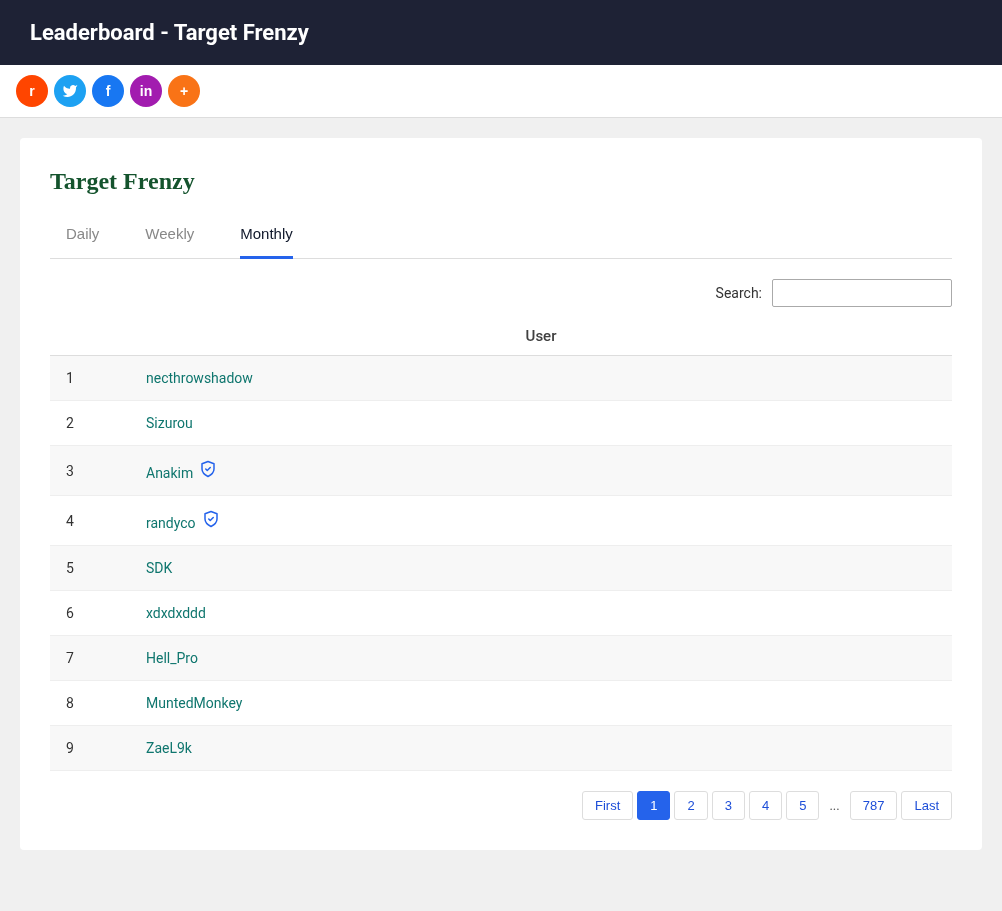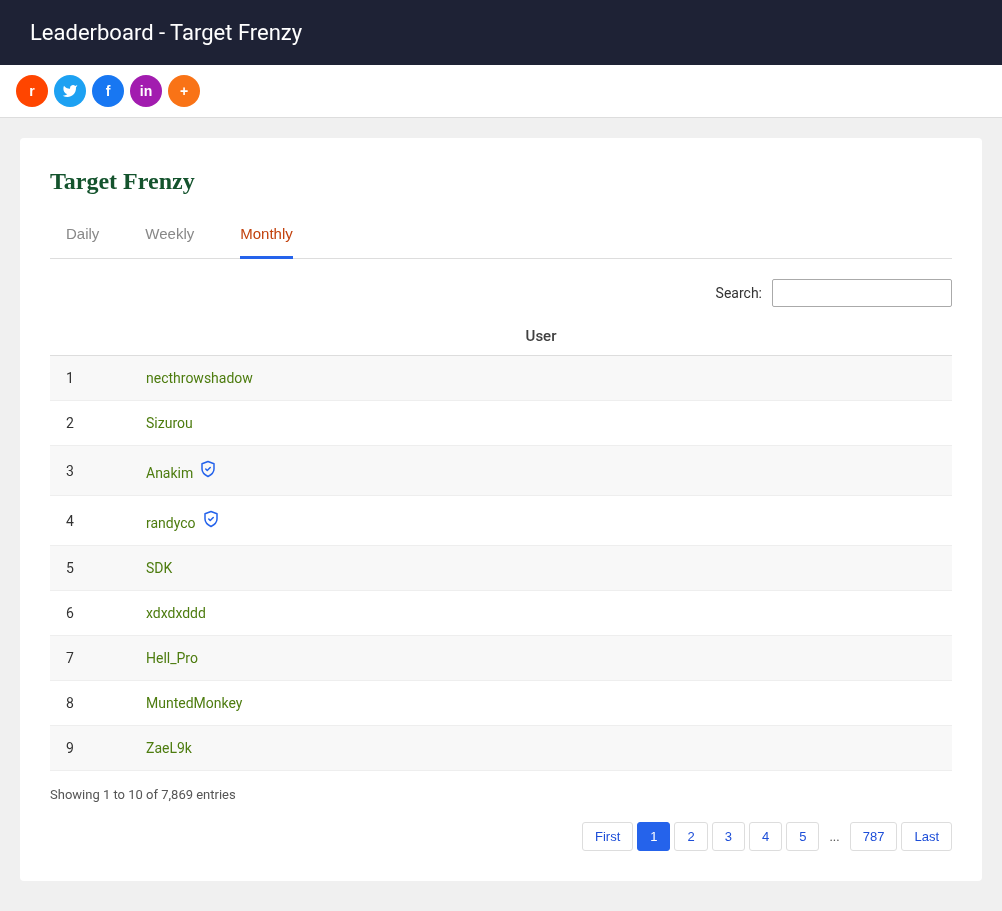--- a/index.html
+++ b/index.html
@@ -3,21 +3,21 @@
   <meta charset="utf-8">
   <style>
     * { box-sizing: border-box; margin: 0; padding: 0; }
     body { font-family: -apple-system, BlinkMacSystemFont, 'Segoe UI', Roboto, sans-serif; background: #f0f0f0; }
 
     .header {
       background: #1e2235;
       color: white;
       padding: 20px 30px;
       font-size: 22px;
-      font-weight: 400;
+      font-weight: 700;
     }
 
     .social-bar {
       background: white;
       padding: 10px 16px;
       display: flex;
       gap: 6px;
       border-bottom: 1px solid #ddd;
     }
 
@@ -71,21 +71,21 @@
       border-bottom: 3px solid transparent;
       margin-bottom: -1px;
       background: none;
       border-top: none;
       border-left: none;
       border-right: none;
       margin-left: 16px;
     }
 
     .tab.active {
-      color: #c2410c;
+      color: #0f172a;
       border-bottom: 3px solid #2563eb;
       font-weight: 500;
     }
 
     .search-row {
       display: flex;
       justify-content: flex-end;
       align-items: center;
       margin-bottom: 10px;
       gap: 10px;
@@ -126,21 +126,21 @@
     }
 
     .leaderboard-table tr:nth-child(odd) td {
       background: #f8f8f8;
     }
     .leaderboard-table tr:nth-child(even) td {
       background: white;
     }
 
     .user-link {
-      color: #4d7c0f;
+      color: #0f766e;
       text-decoration: none;
       cursor: pointer;
     }
 
     .verified-icon {
       display: inline-flex;
       align-items: center;
       margin-left: 6px;
       color: #2563eb;
       font-size: 16px;
@@ -268,21 +268,20 @@
           <td class="rank-col">8</td>
           <td><a class="user-link" href="#">MuntedMonkey</a></td>
         </tr>
         <tr>
           <td class="rank-col">9</td>
           <td><a class="user-link" href="#">ZaeL9k</a></td>
         </tr>
       </tbody>
   </table>
 
-  <div class="showing-text">Showing 1 to 10 of 7,869 entries</div>
 
   <div class="pagination">
     <button class="page-btn">First</button>
     <button class="page-btn active">1</button>
     <button class="page-btn">2</button>
     <button class="page-btn">3</button>
     <button class="page-btn">4</button>
     <button class="page-btn">5</button>
     <span class="page-ellipsis">...</span>
     <button class="page-btn">787</button>

